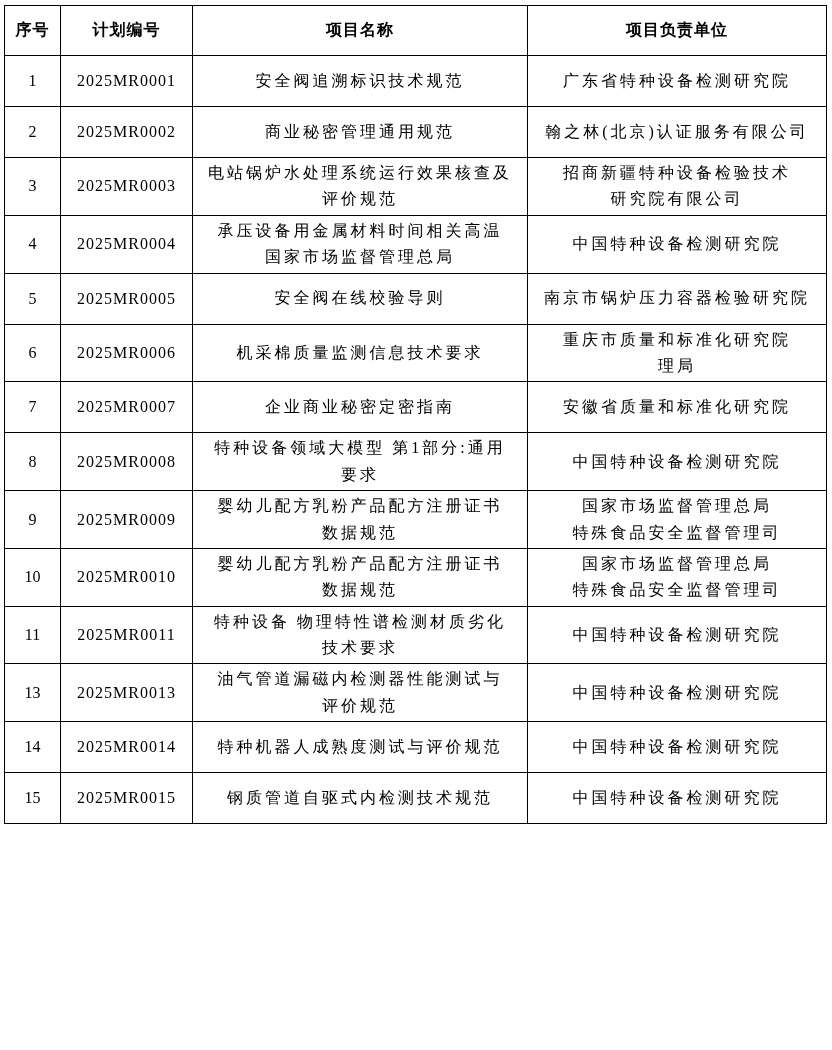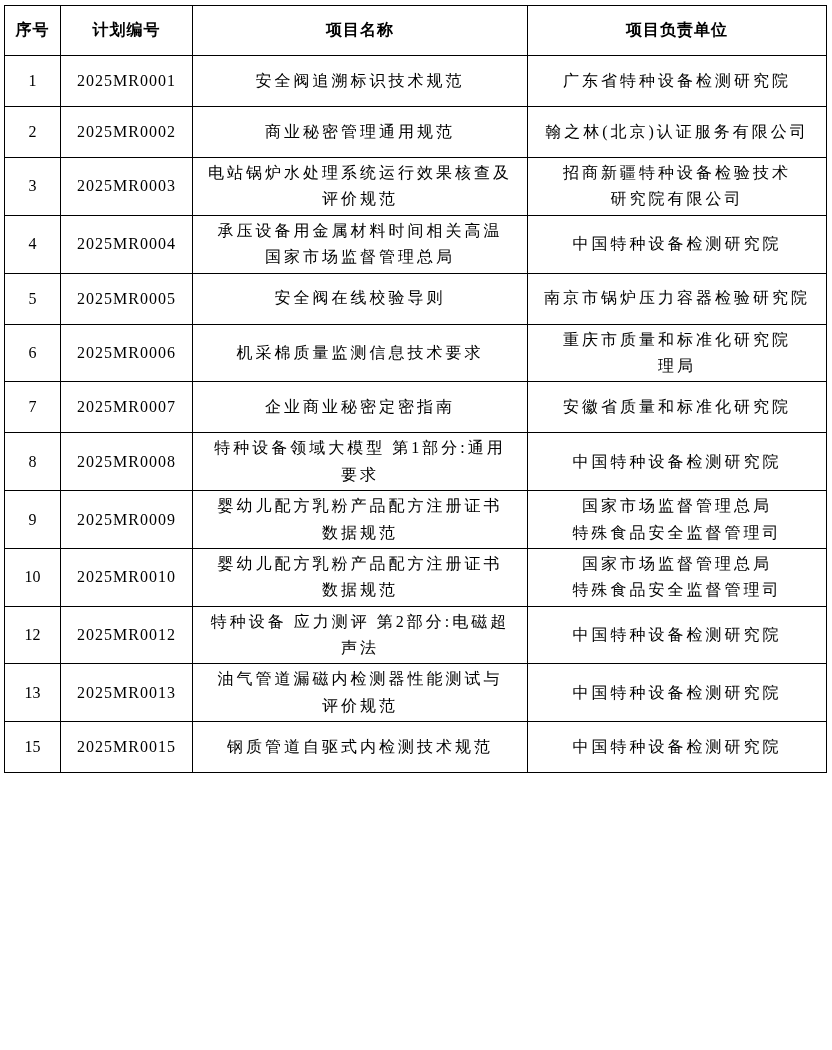--- a/index.html
+++ b/index.html
@@ -142,31 +142,37 @@
   </tr>
         <tr>
     <td class="c-no">10</td>
     <td class="c-code">2025MR0010</td>
     <td class="c-name">婴幼儿配方乳粉产品配方注册证书
 数据规范</td>
     <td class="c-unit">国家市场监督管理总局
 特殊食品安全监督管理司</td>
   </tr>
         <tr>
-    <td class="c-no">12</td>
-    <td class="c-code">2025MR0012</td>
-    <td class="c-name">特种设备 应力测评 第2部分:电磁超
-声法</td>
+    <td class="c-no">11</td>
+    <td class="c-code">2025MR0011</td>
+    <td class="c-name">特种设备 物理特性谱检测材质劣化
+技术要求</td>
     <td class="c-unit">中国特种设备检测研究院</td>
   </tr>
         <tr>
     <td class="c-no">13</td>
     <td class="c-code">2025MR0013</td>
     <td class="c-name">油气管道漏磁内检测器性能测试与
 评价规范</td>
+    <td class="c-unit">中国特种设备检测研究院</td>
+  </tr>
+        <tr>
+    <td class="c-no">14</td>
+    <td class="c-code">2025MR0014</td>
+    <td class="c-name">特种机器人成熟度测试与评价规范</td>
     <td class="c-unit">中国特种设备检测研究院</td>
   </tr>
         <tr>
     <td class="c-no">15</td>
     <td class="c-code">2025MR0015</td>
     <td class="c-name">钢质管道自驱式内检测技术规范</td>
     <td class="c-unit">中国特种设备检测研究院</td>
   </tr>
       </tbody>
   </table>

